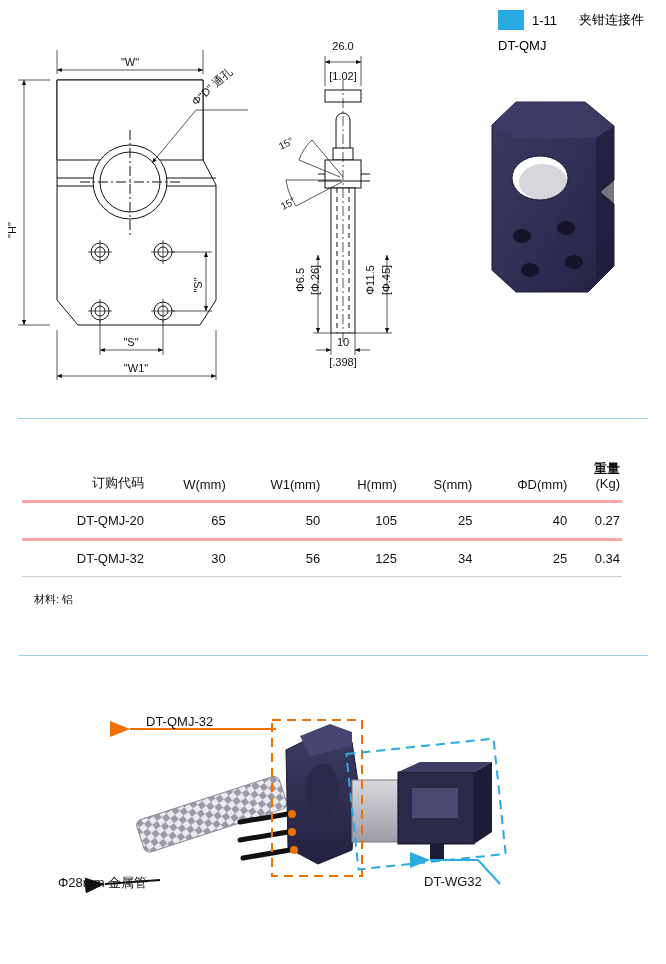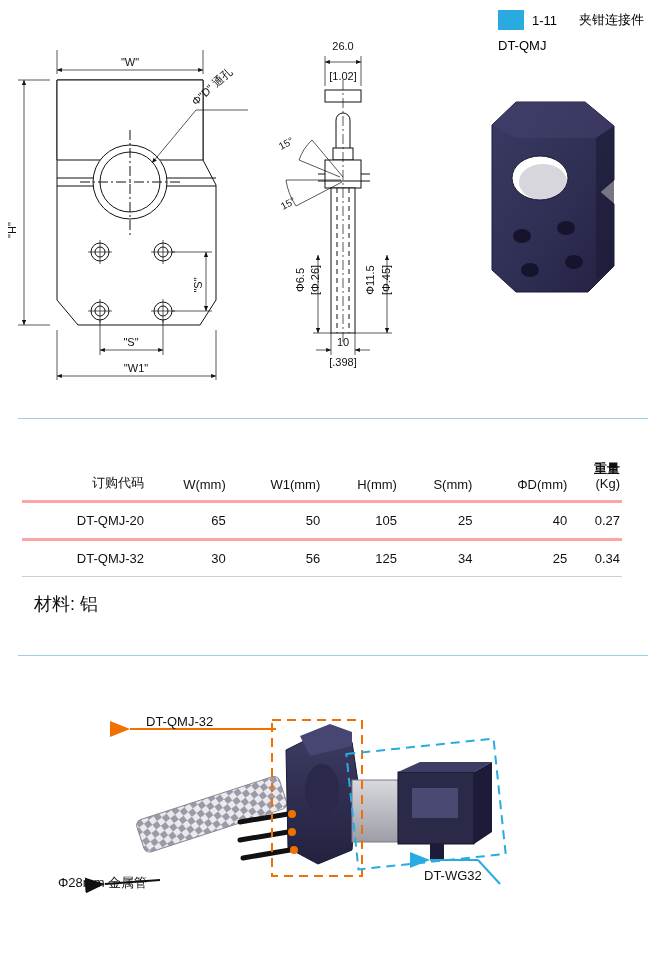--- a/index.html
+++ b/index.html
@@ -27,21 +27,21 @@
 
   
   .tbl{position:absolute;left:22px;top:452px;width:600px;border-collapse:collapse;font-size:13px;}
   .tbl th,.tbl td{text-align:right;padding:10px 2px;font-weight:normal;color:#111;}
   .tbl th:first-child,.tbl td:first-child{text-align:right;padding-left:12px;width:110px;}
   .tbl thead th{vertical-align:bottom;padding-bottom:8px;}
   .tbl tbody tr{border-top:3px solid #fca5a5;}
   .tbl tbody tr:last-child{border-bottom:1px solid #cfcfcf;}
   .wcell{display:block;line-height:1.15;}
   .wcell b{font-weight:bold;display:block;}
-  .material{position:absolute;left:34px;top:592px;font-size:18px;color:#111;}
+  .material{position:absolute;left:34px;top:592px;font-size:11px;color:#111;}
 
   
   .photo{position:absolute;left:0;top:672px;width:666px;height:290px;}
   .lbl{position:absolute;font-size:13px;color:#111;white-space:nowrap;}
 </style>
 </head>
 <body>
 
 <div class="page">
 
@@ -311,16 +311,16 @@
       <rect x="352" y="74" width="148" height="116" fill="none" stroke="#29abe2" stroke-width="2" stroke-dasharray="9,6" transform="rotate(-6 426 132)"></rect>
 
       <line x1="276" y1="57" x2="130" y2="57" stroke="#f07000" stroke-width="2" marker-end="url(#arO)"></line>
       <line x1="160" y1="208" x2="105" y2="212" stroke="#111" stroke-width="2" marker-end="url(#arK)"></line>
       <line x1="478" y1="188" x2="500" y2="212" stroke="#29abe2" stroke-width="2"></line>
       <line x1="478" y1="188" x2="430" y2="188" stroke="#29abe2" stroke-width="2" marker-end="url(#arB)"></line>
     </svg>
 
     <span class="lbl" style="left:146px;top:42px;">DT-QMJ-32</span>
     <span class="lbl" style="left:58px;top:202px;">Φ28mm 金属管</span>
-    <span class="lbl" style="left:424px;top:196px;">DT-WG32</span>
+    <span class="lbl" style="left:424px;top:202px;">DT-WG32</span>
   </div>
 
 </div>
 
 </body></html>

